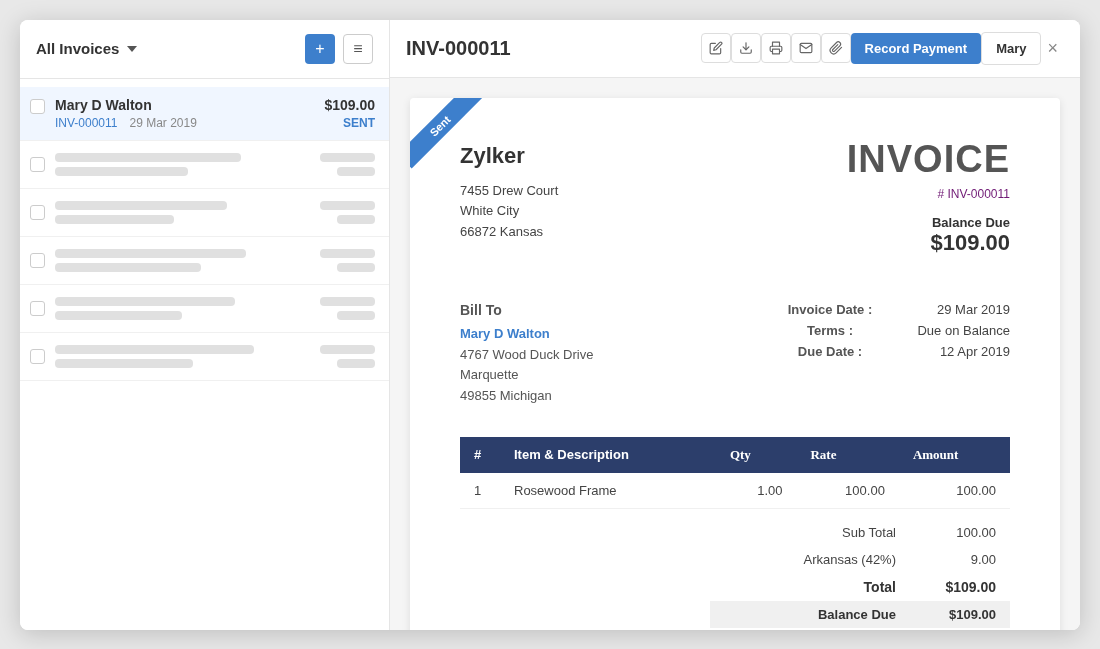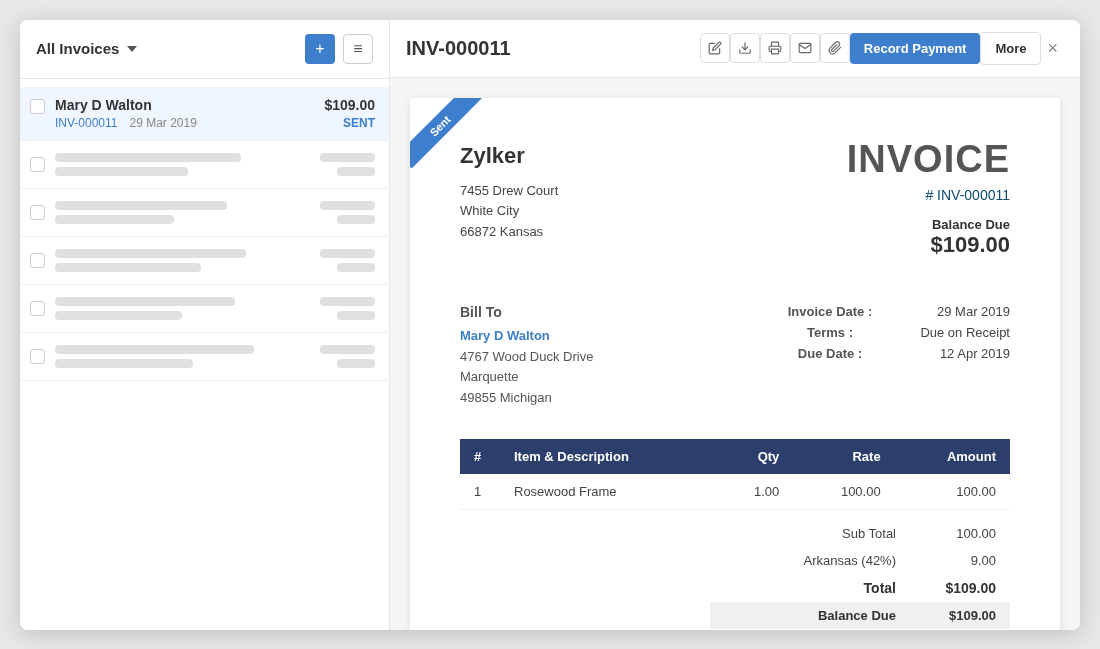--- a/index.html
+++ b/index.html
@@ -306,22 +306,22 @@
     .invoice-title-block {
       text-align: right;
     }
     .invoice-big-title {
       font-size: 38px;
       font-weight: 700;
       color: #555;
       letter-spacing: 1px;
     }
     .invoice-num-label {
-      font-size: 14px;
-      color: #0c4a6e;
+      font-size: 12px;
+      color: #701a75;
       margin-top: 6px;
     }
     .balance-label {
       font-size: 13px;
       font-weight: 600;
       color: #333;
       margin-top: 14px;
     }
     .balance-amount {
       font-size: 22px;
@@ -385,21 +385,21 @@
     .invoice-table thead tr {
       background: #2c3e6b;
       color: #fff;
     }
     .invoice-table thead th {
       padding: 10px 14px;
       font-size: 13px;
       font-weight: 600;
       text-align: left;
     }
-    .invoice-table thead th.right { text-align: right; }
+    .invoice-table thead th.right { text-align: left; font-family: Liberation Serif, serif; }
     .invoice-table tbody tr td {
       padding: 10px 14px;
       font-size: 13px;
       color: #444;
       border-bottom: 1px solid #f0f0f0;
     }
     .invoice-table tbody tr td.right { text-align: right; }
 
     .invoice-summary {
       margin-top: 10px;
@@ -564,21 +564,21 @@
               <path d="M4 4h16c1.1 0 2 .9 2 2v12c0 1.1-.9 2-2 2H4c-1.1 0-2-.9-2-2V6c0-1.1.9-2 2-2z"></path>
               <polyline points="22,6 12,13 2,6"></polyline>
             </svg>
         </button>
         <button class="toolbar-icon-btn" title="Attach">
           <svg width="14" height="14" viewBox="0 0 24 24" fill="none" stroke="#666" stroke-width="2" stroke-linecap="round" stroke-linejoin="round">
               <path d="M21.44 11.05l-9.19 9.19a6 6 0 0 1-8.49-8.49l9.19-9.19a4 4 0 0 1 5.66 5.66l-9.2 9.19a2 2 0 0 1-2.83-2.83l8.49-8.48"></path>
             </svg>
         </button>
         <button class="btn-record-payment">Record Payment</button>
-        <button class="btn-more">More</button>
+        <button class="btn-more">Mary</button>
         <button class="btn-close">×</button>
       </div>
     </div>
 
     <div class="invoice-scroll">
       <div class="invoice-doc">
 
         <div class="sent-ribbon">
           <div class="sent-ribbon-inner">Sent</div>
         </div>
@@ -608,21 +608,21 @@
               <div>49855 Michigan</div>
             </div>
           </div>
           <div class="invoice-details">
             <div class="detail-row">
               <span class="detail-label">Invoice Date :</span>
               <span class="detail-value">29 Mar 2019</span>
             </div>
             <div class="detail-row">
               <span class="detail-label">Terms :</span>
-              <span class="detail-value">Due on Receipt</span>
+              <span class="detail-value">Due on Balance</span>
             </div>
             <div class="detail-row">
               <span class="detail-label">Due Date :</span>
               <span class="detail-value">12 Apr 2019</span>
             </div>
           </div>
         </div>
 
         <table class="invoice-table">
           <thead>

